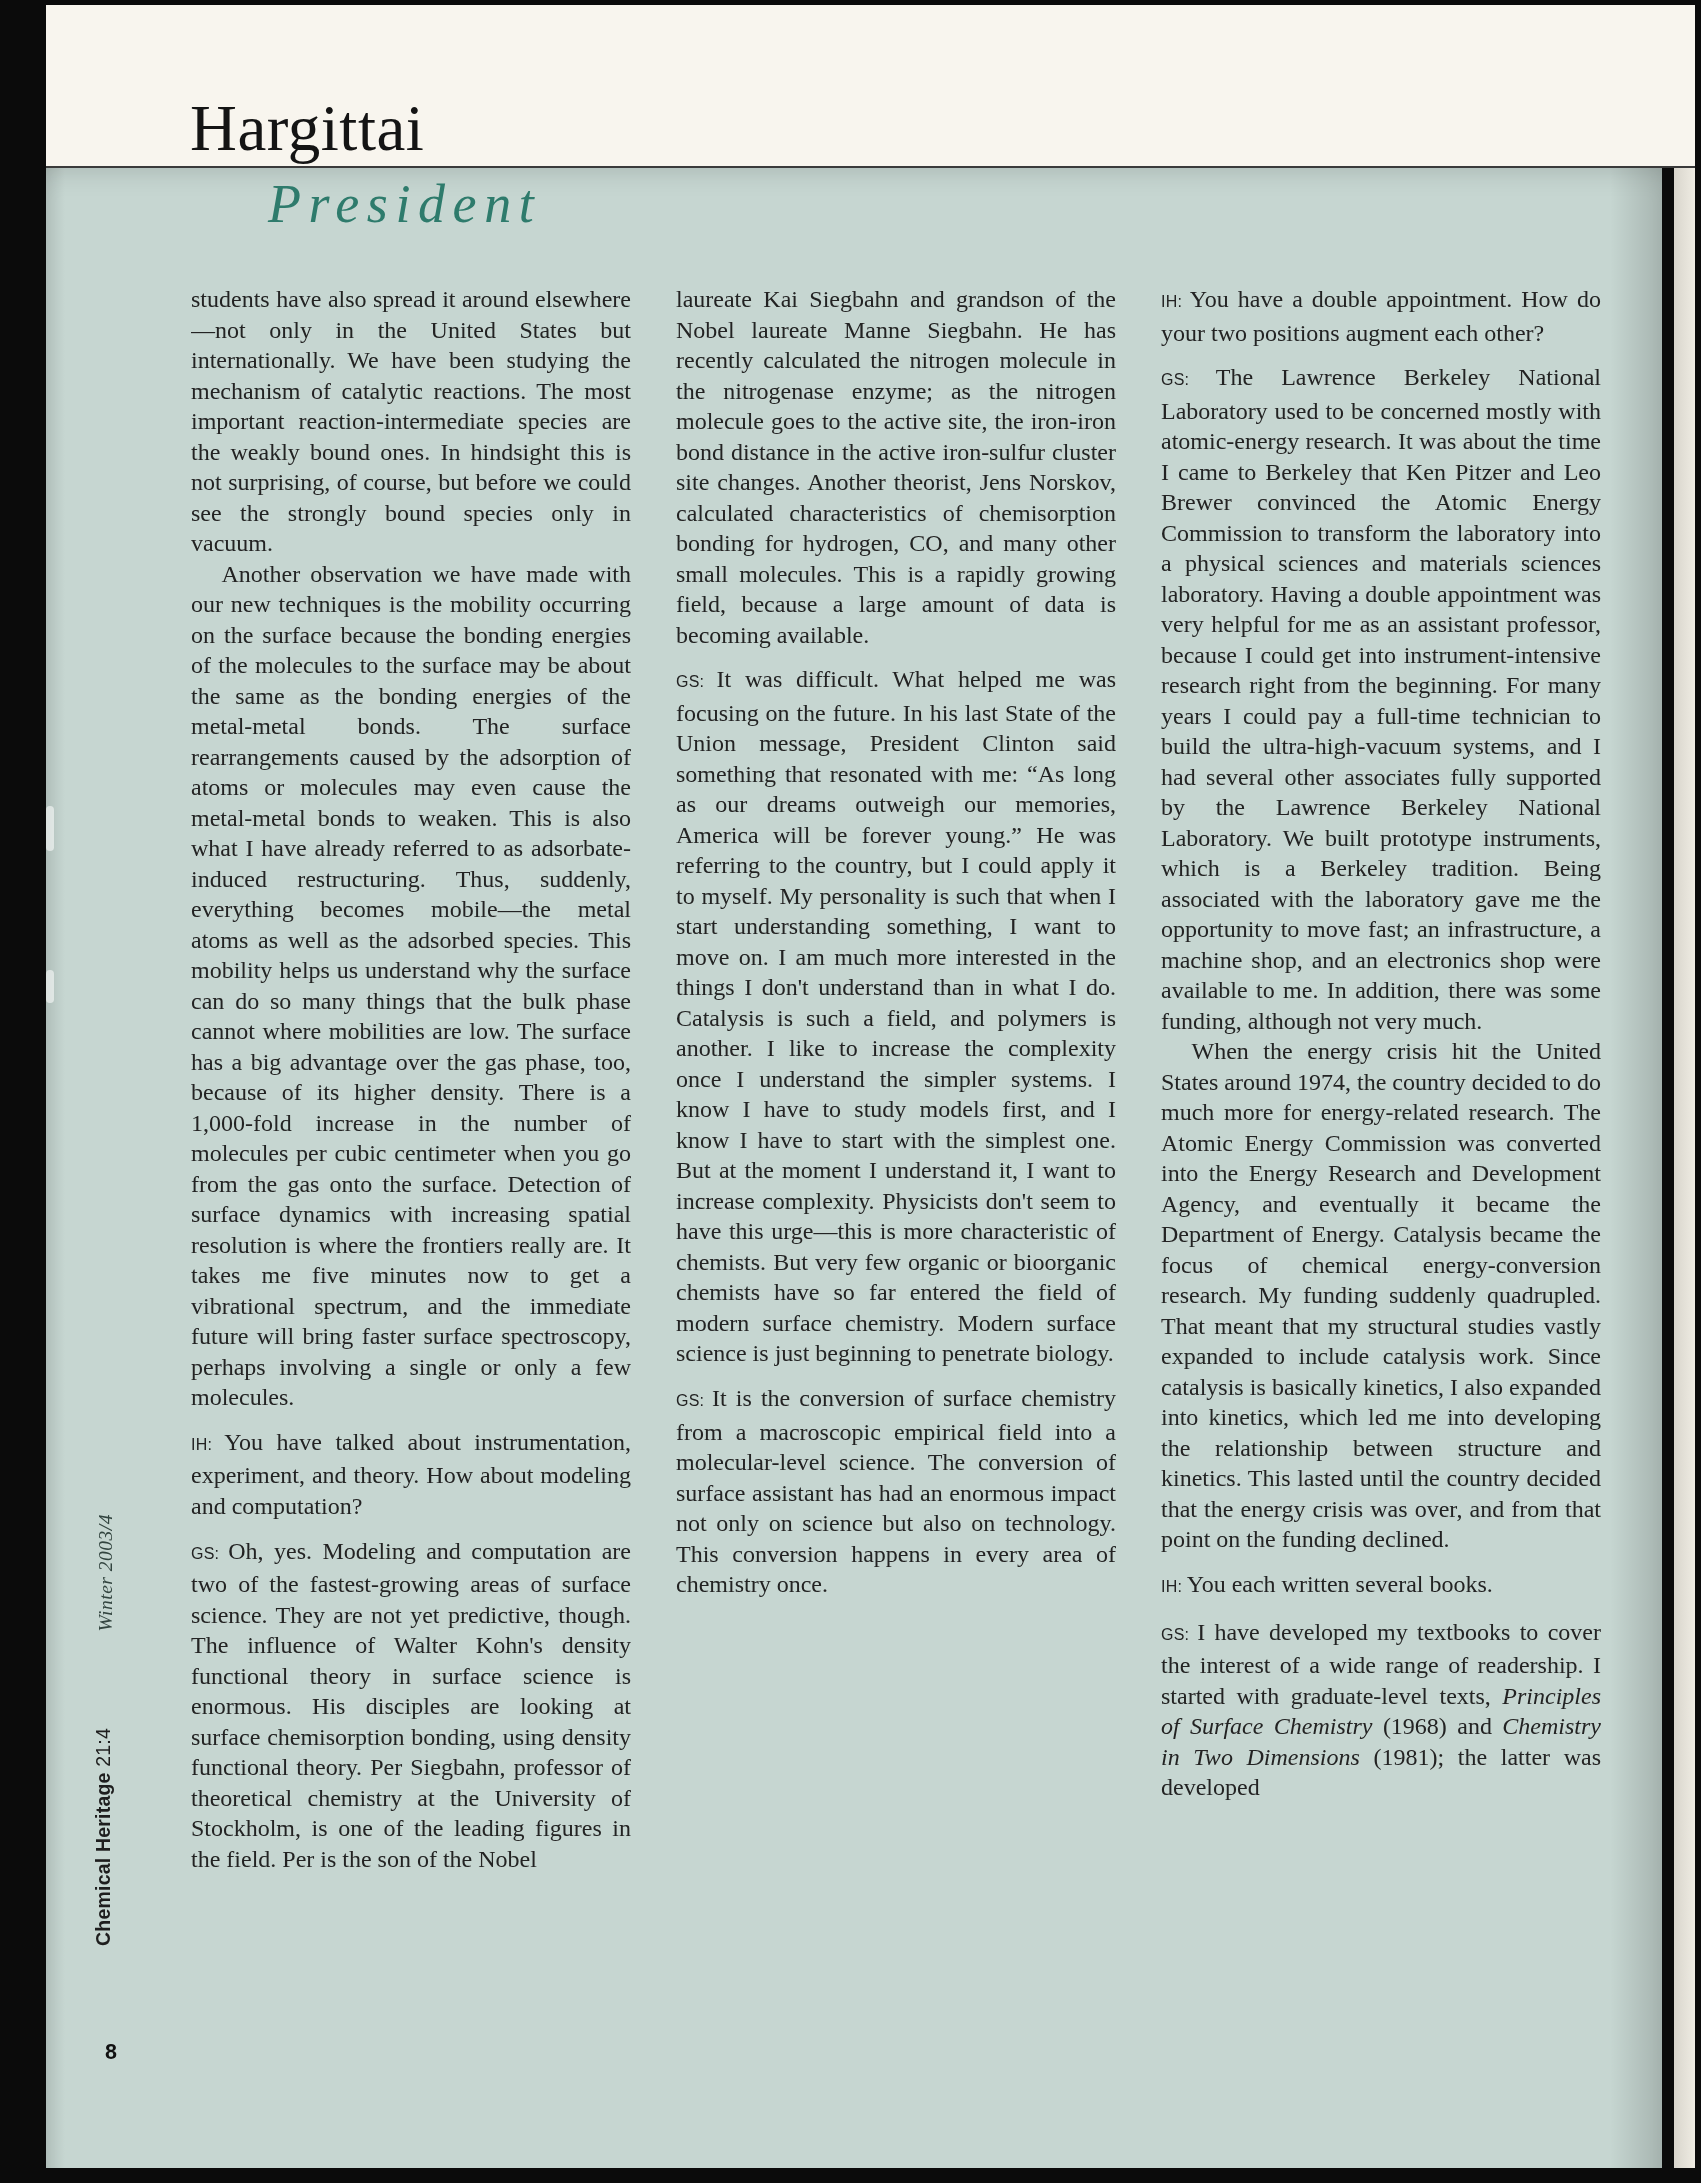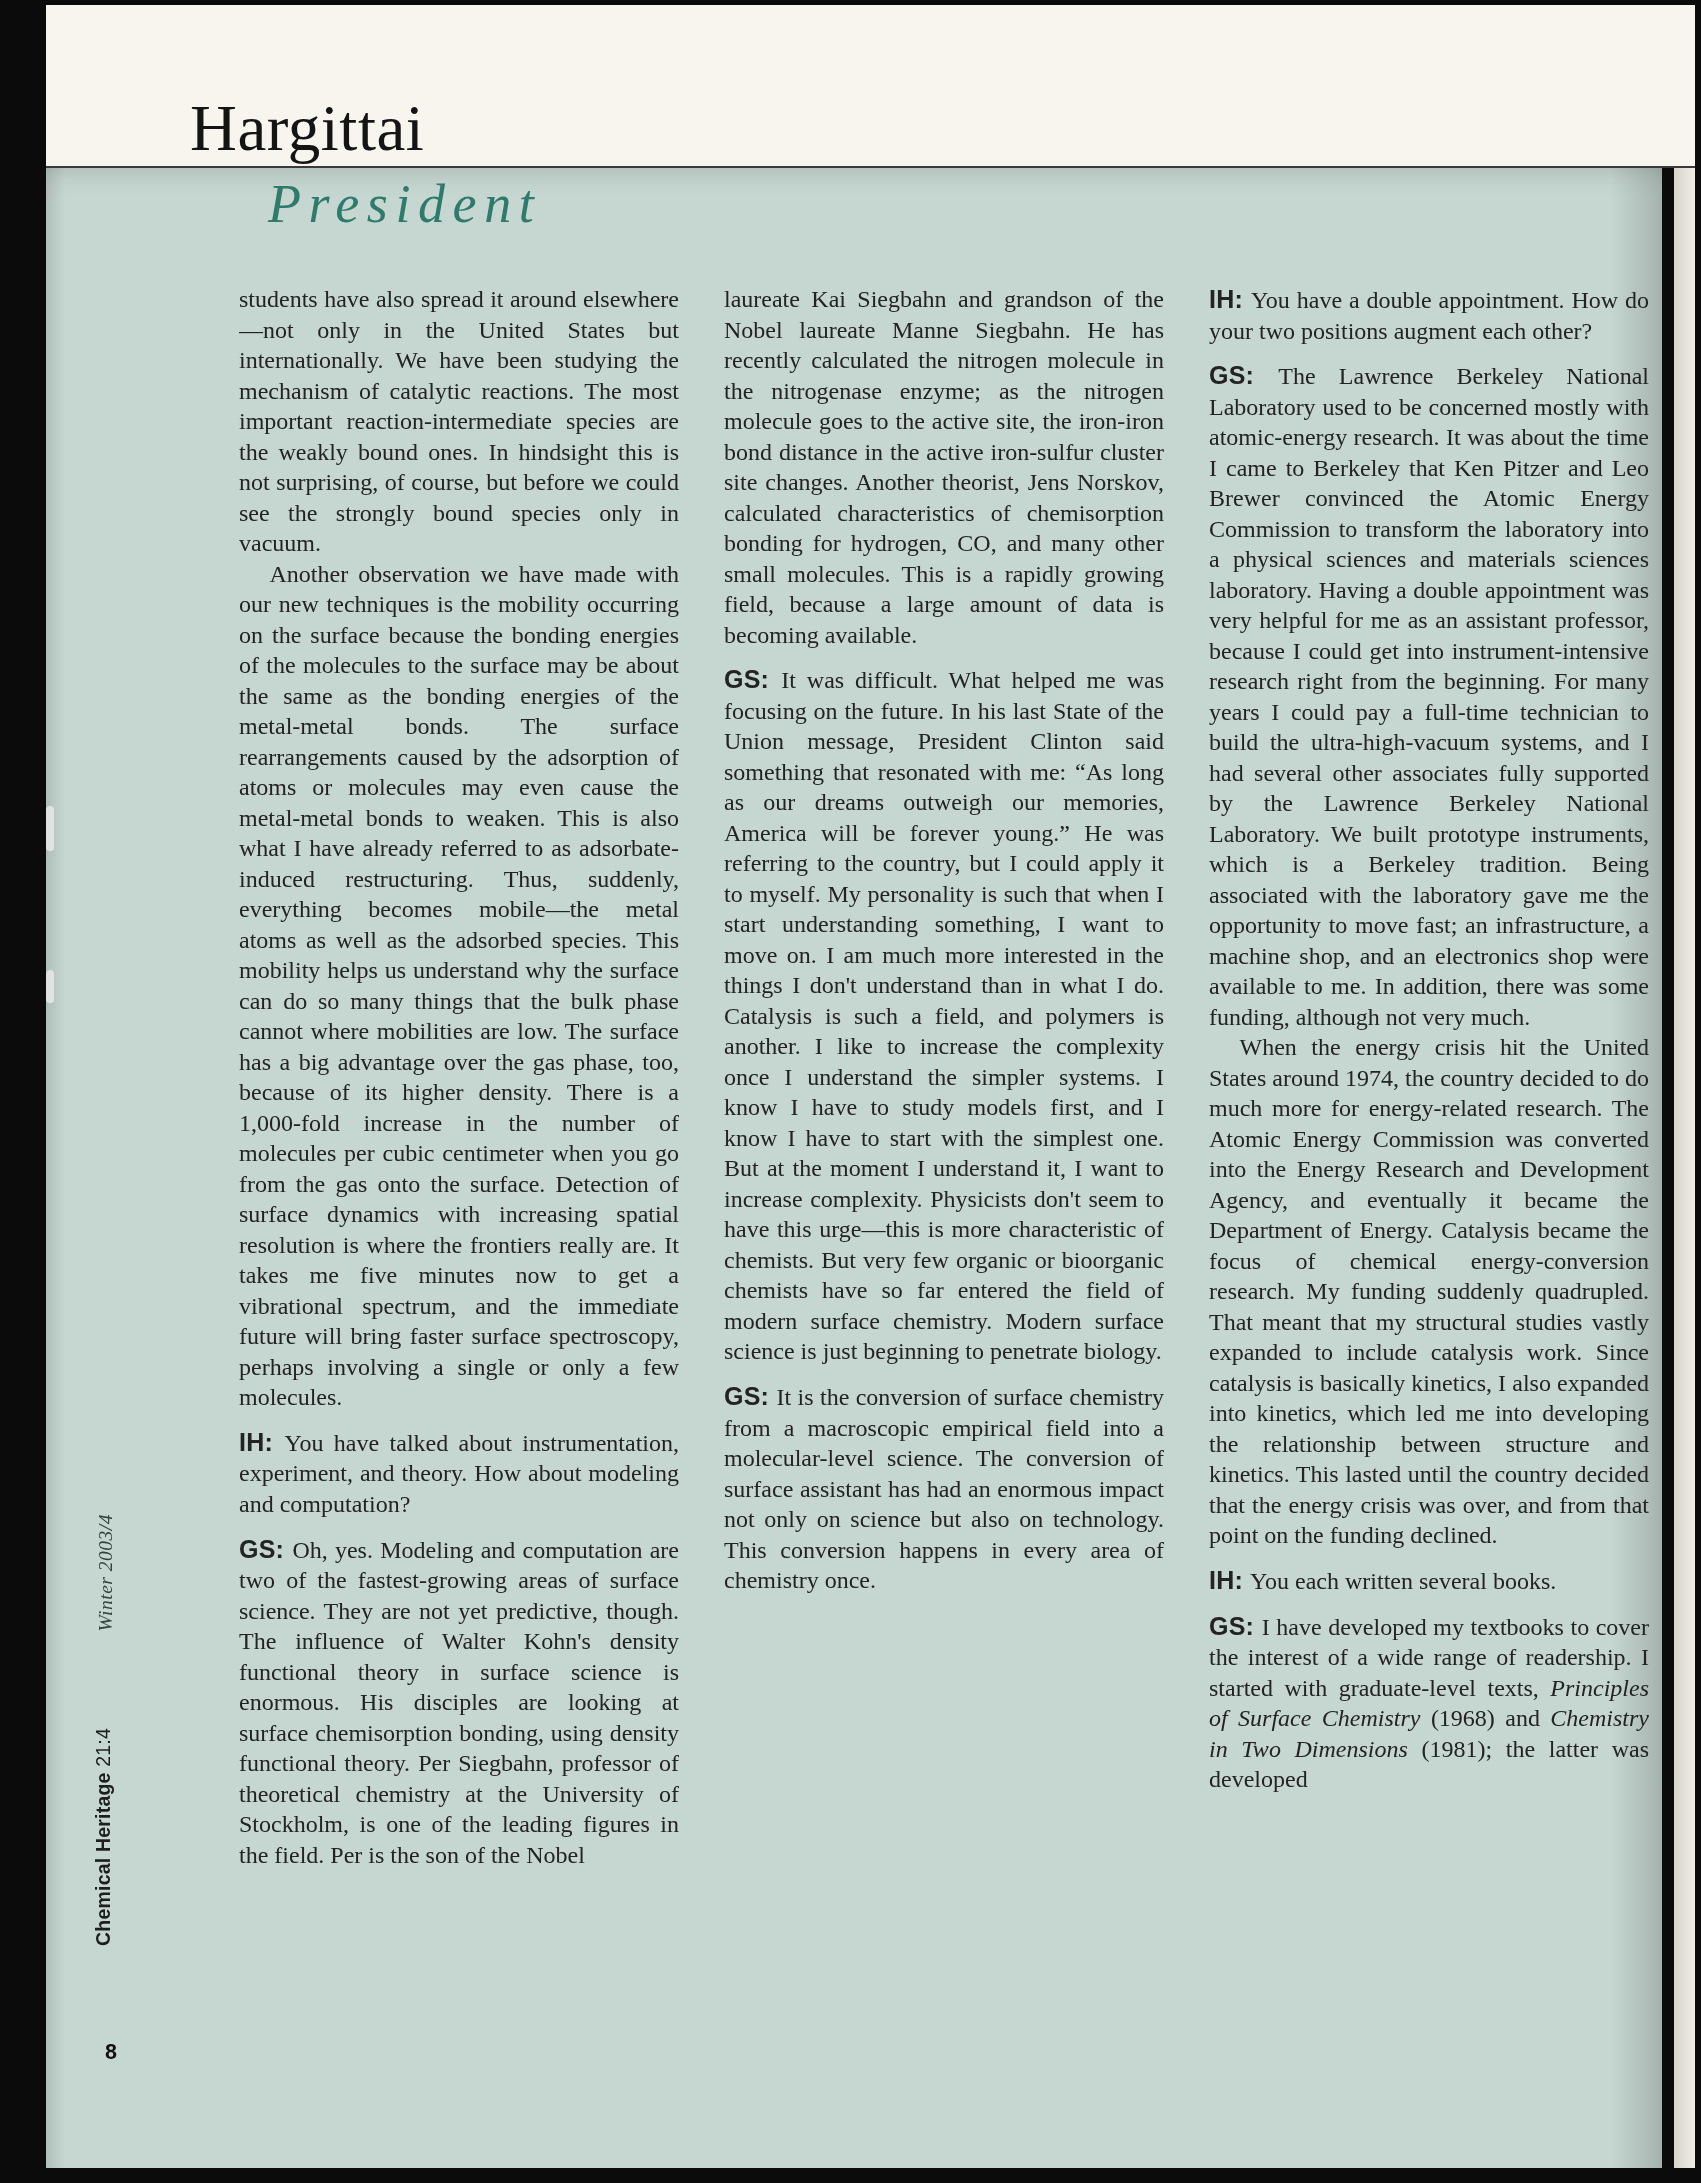--- a/index.html
+++ b/index.html
@@ -67,37 +67,36 @@
     color: var(--accent, #2e7b6c);
     letter-spacing: 7.6px;
     z-index: 3; line-height: 1;
   }
 
   .columns {
     position: absolute; left: 191px; top: 284px;
     width: 1410px; height: 1873px;
     display: flex; gap: 45px;
     overflow: hidden;
-    margin-left: 48px;
   }
   .col {
     flex: 1 1 0;
     text-align: justify;
     font-size: 24px; line-height: 30.5px;
     color: var(--text, #232323);
     hyphens: auto;
   }
   .block { margin: 0; }
   .qa { margin-top: 14.3px; }
   .col .block:first-child { margin-top: 0; }
   .ind { text-indent: 30.5px; }
   .spk {
     font-family: "Liberation Sans", sans-serif;
-    font-weight: bold;
-    font-size: 25px;
+    font-weight: normal;
+    font-size: 16px;
     letter-spacing: 0.2px;
   }
   .it { font-style: italic; }
 
   .spine-issue {
     position: absolute; left: 95px; top: 1514px;
     writing-mode: vertical-rl; transform: rotate(180deg);
     font-family: "Liberation Serif", serif;
     font-style: italic; font-size: 19.5px;
     color: #32443f; letter-spacing: 0.5px;

